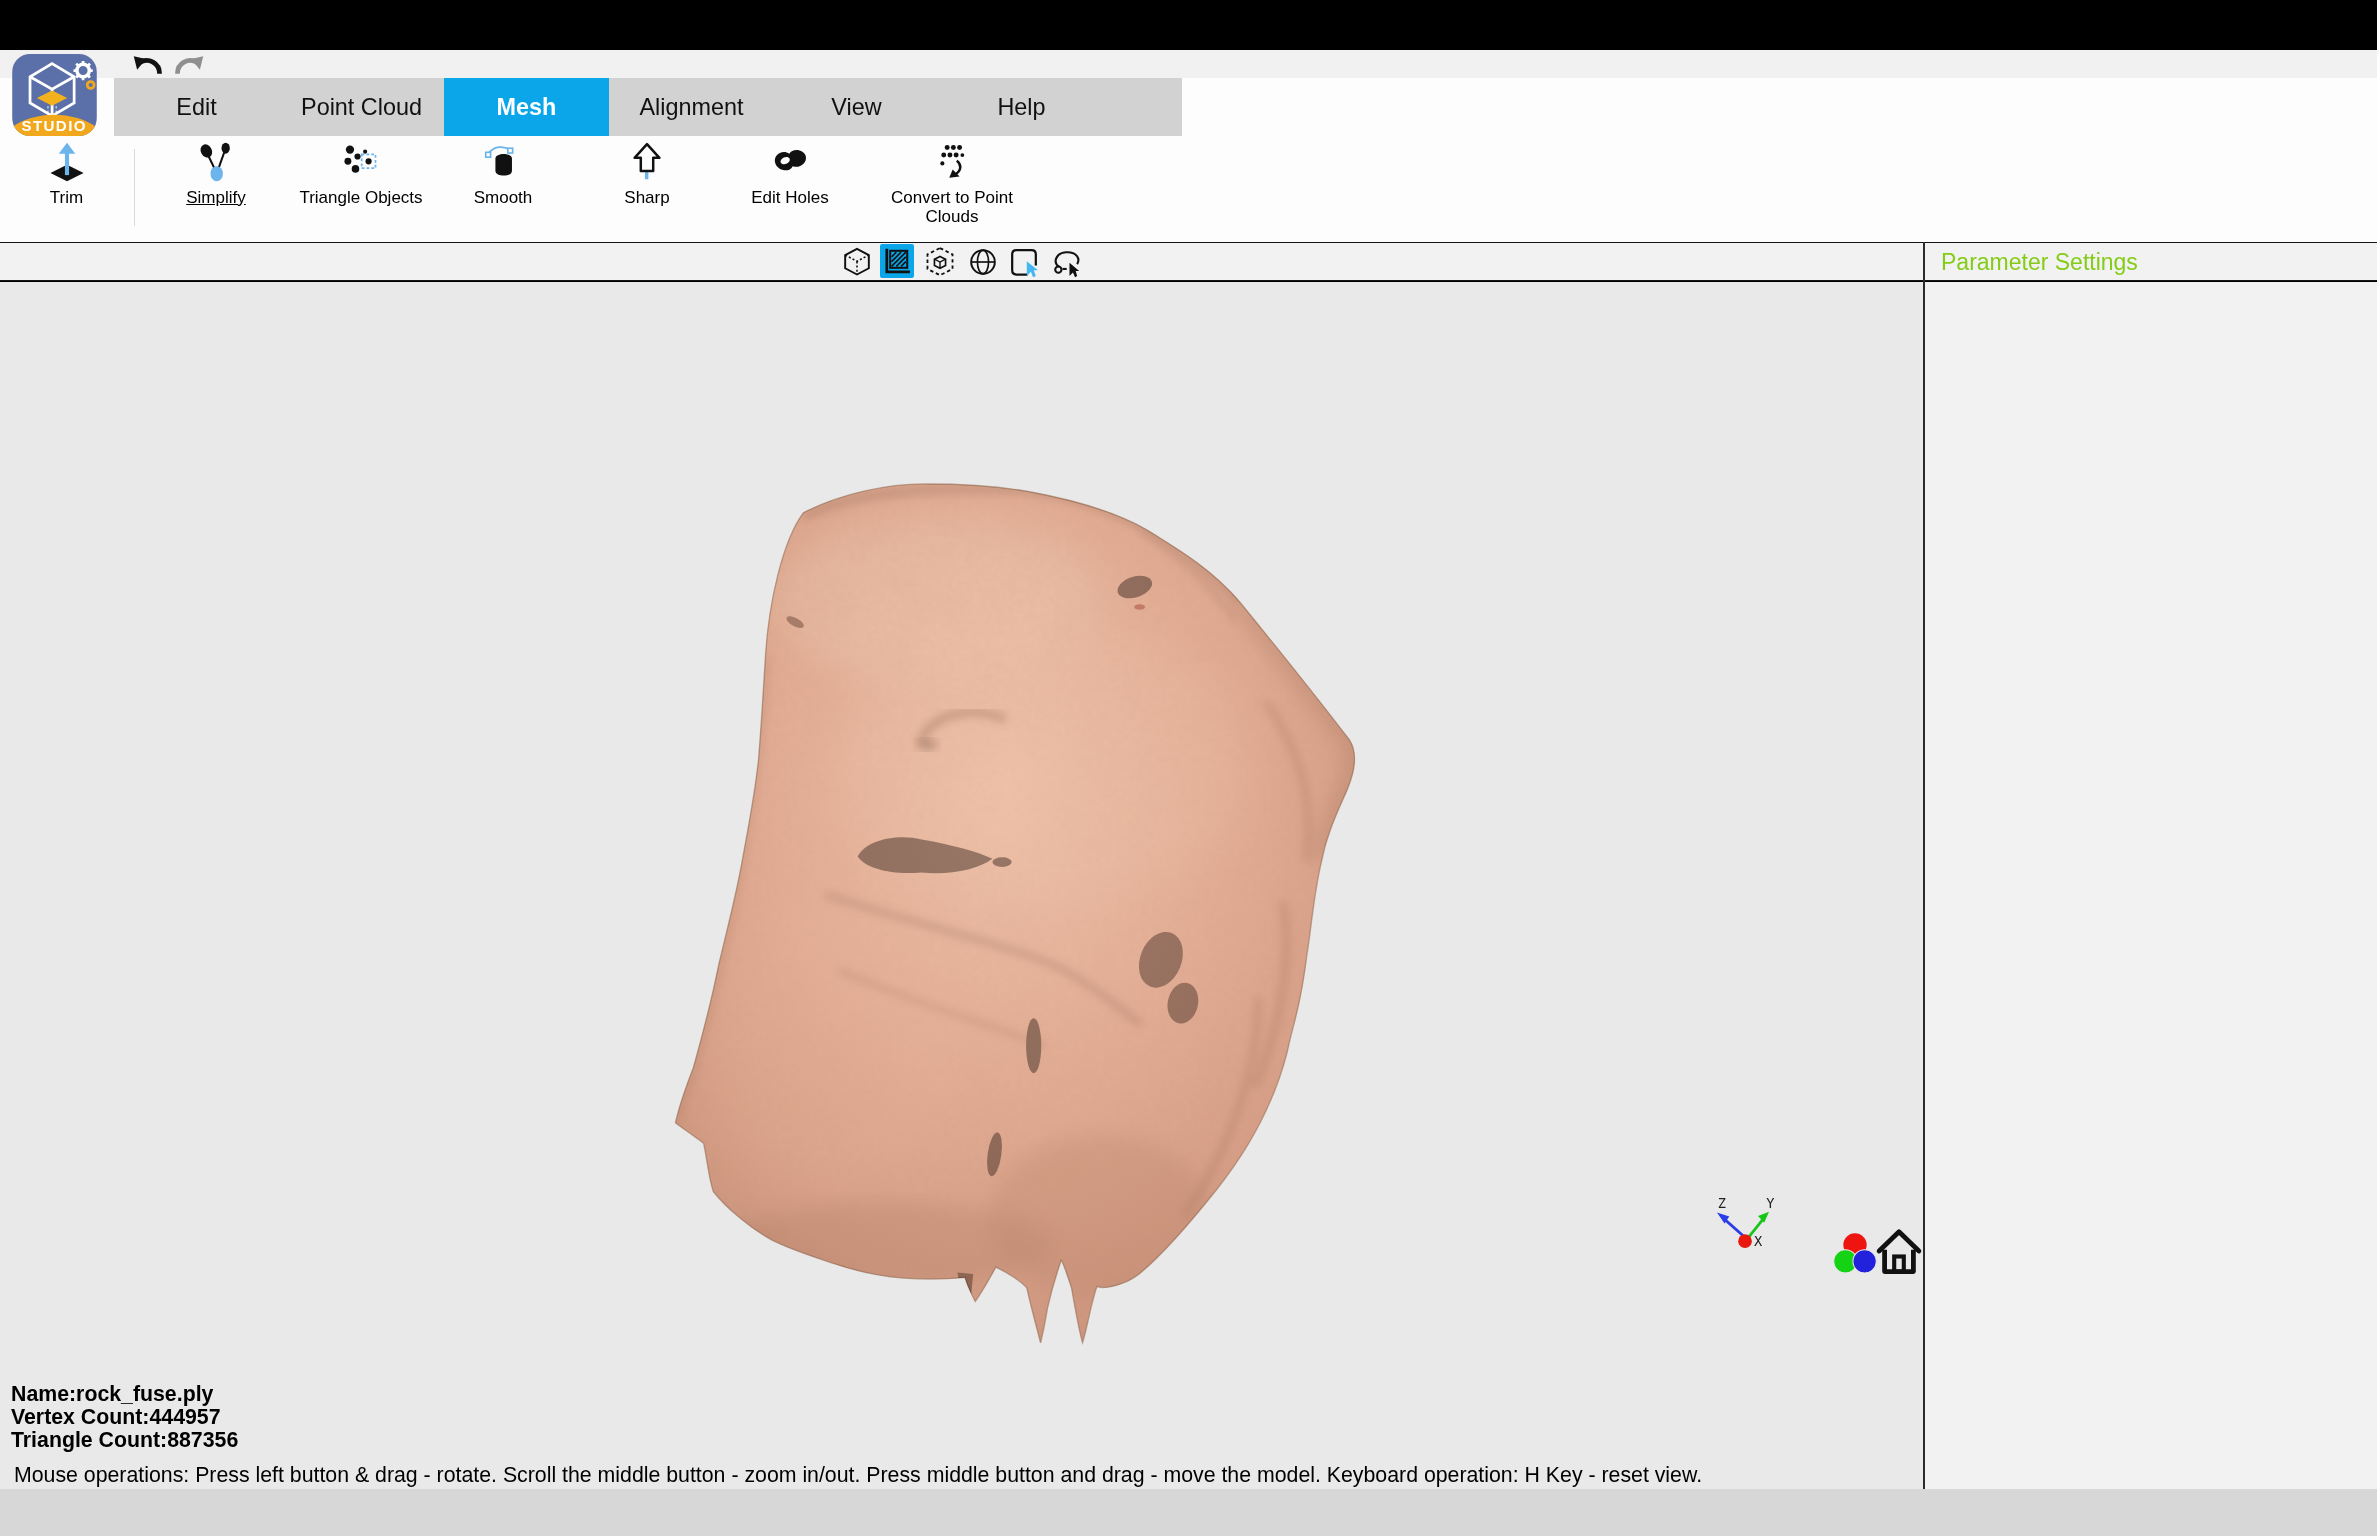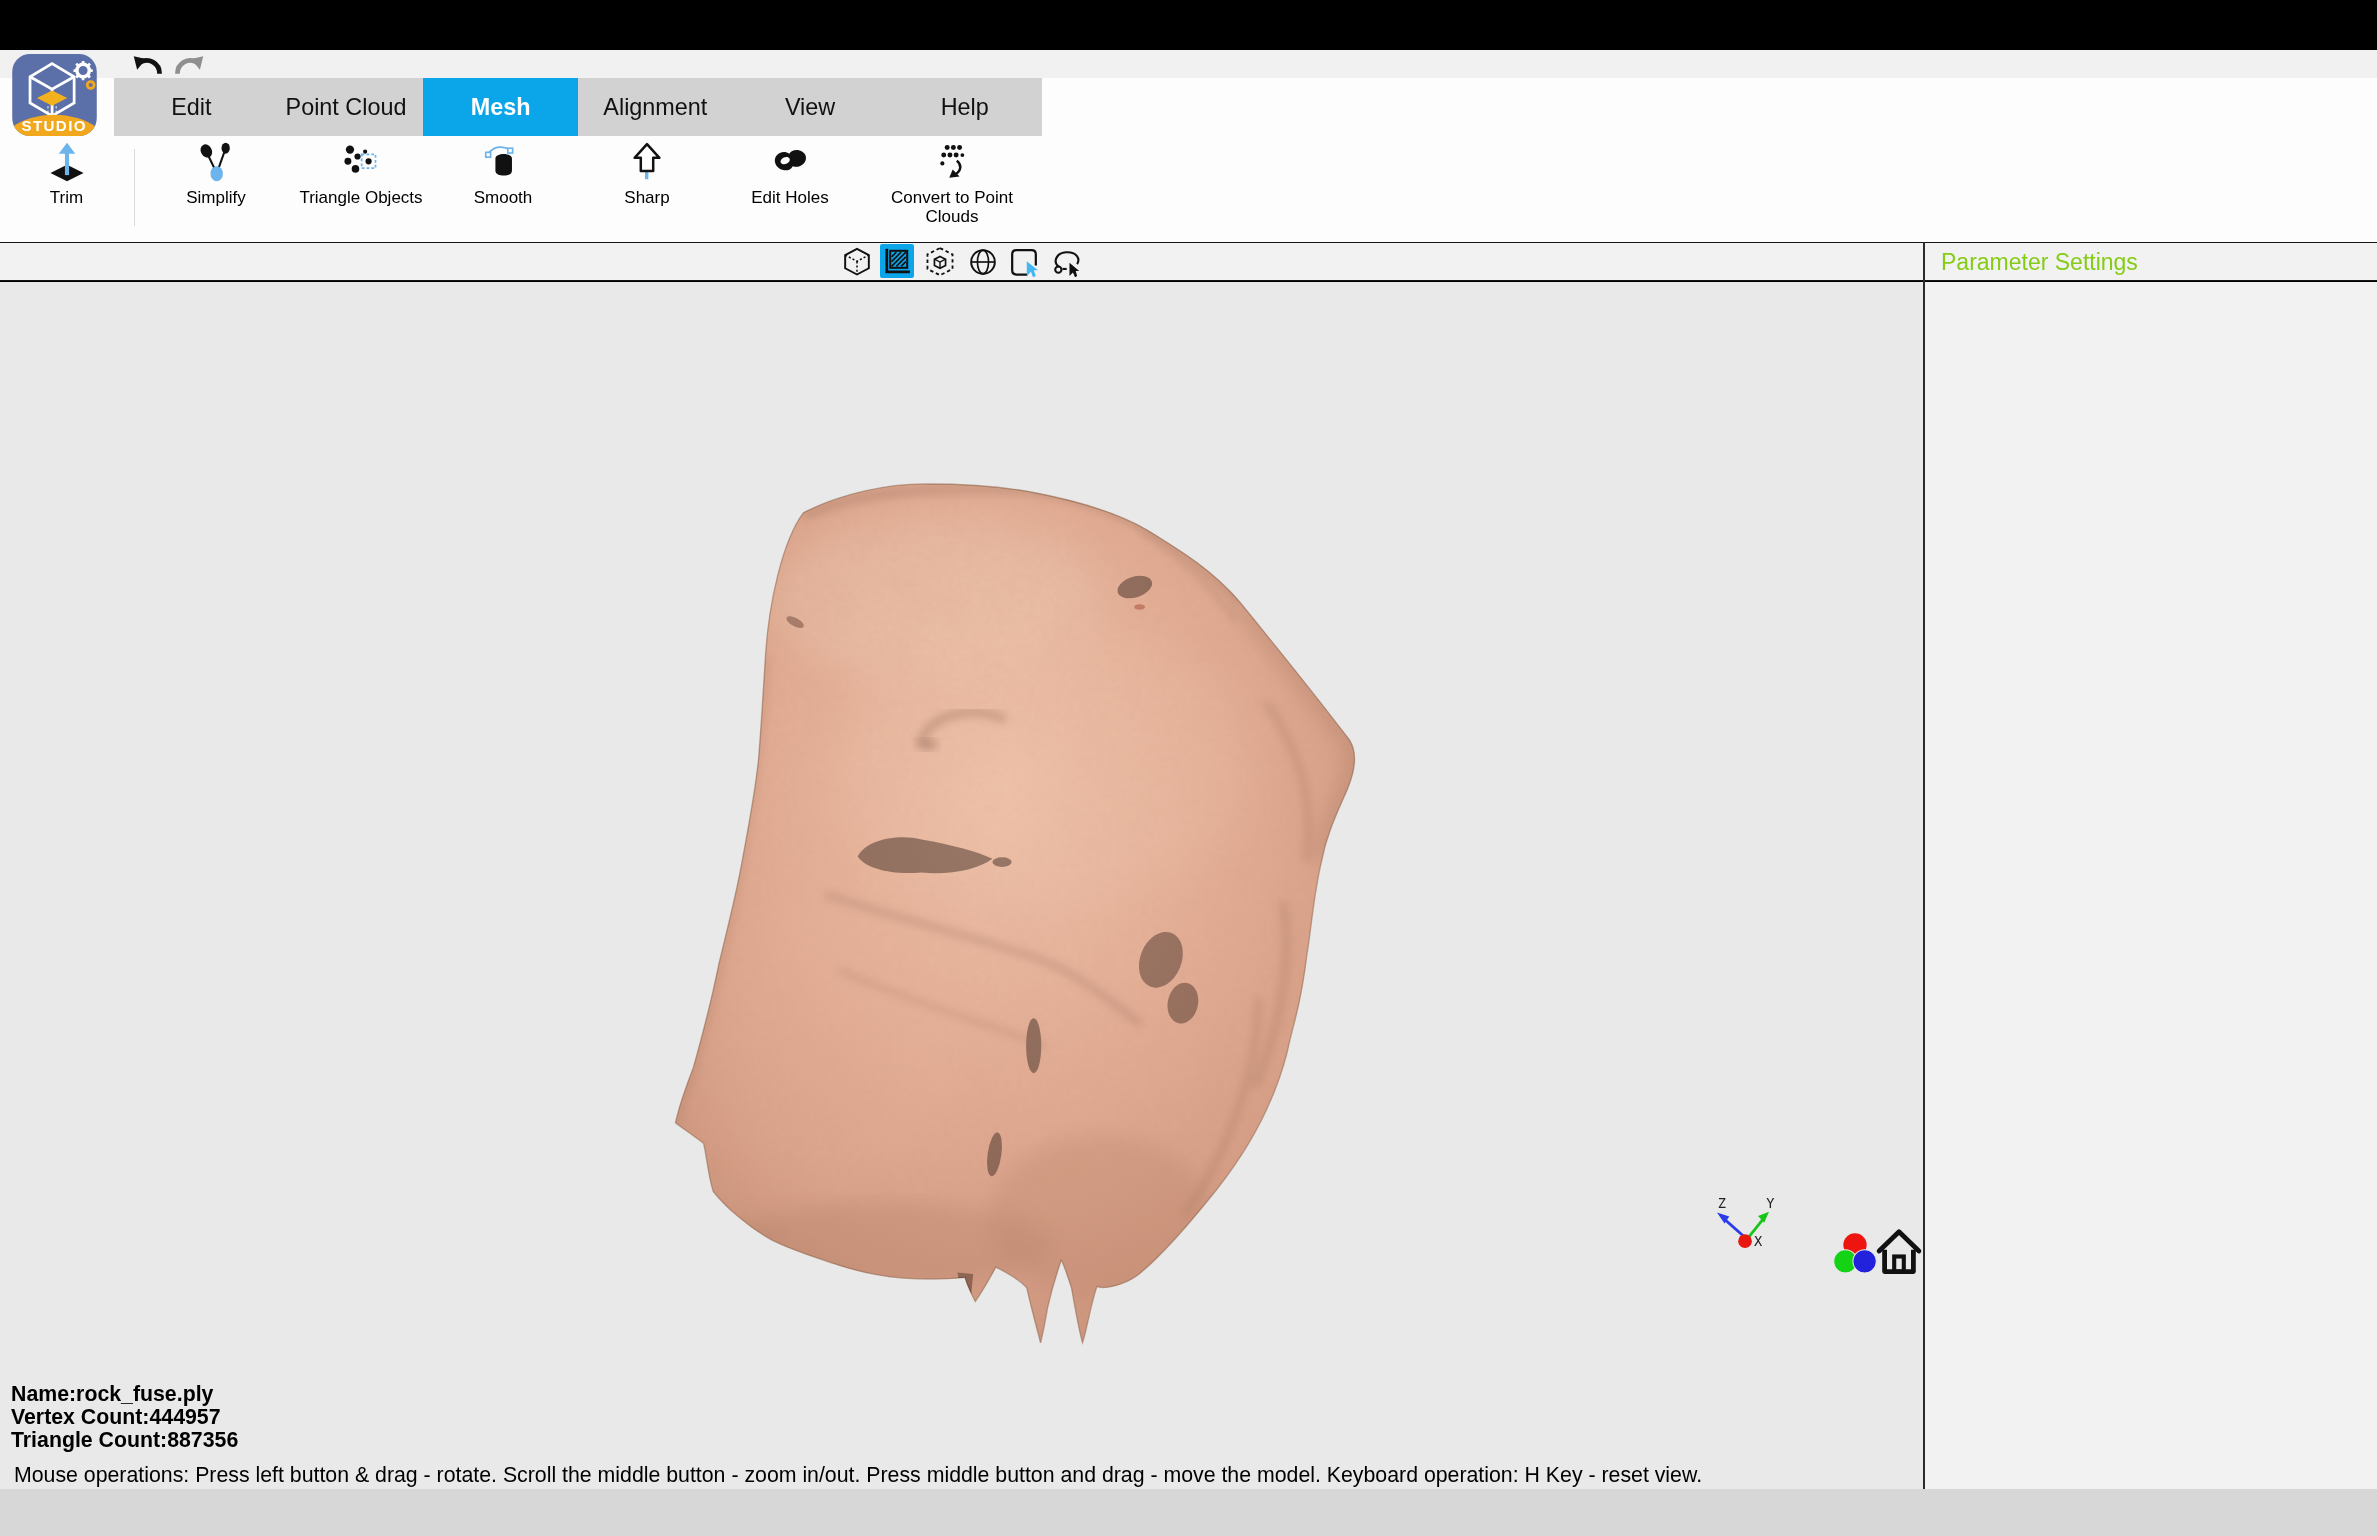--- a/index.html
+++ b/index.html
@@ -12,21 +12,21 @@
   
   .titlebar{left:0;top:0;width:2377px;height:50px;background:#000;}
   .chrome-strip{left:0;top:50px;width:2377px;height:29px;background:#f1f1f1;}
   .toolbar-area{left:0;top:78px;width:2377px;height:164px;background:#fdfdfd;}
   .history-btn{top:52px;width:34px;height:26px;cursor:pointer;}
   #undo-btn{left:131px;}
   #redo-btn{left:172px;}
   
   .logo{left:11.7px;top:54px;width:85px;height:82px;border-radius:27px;}
   
-  .tabbar{left:114px;top:78px;width:928px;height:58px;background:#d2d2d2;display:flex;}
+  .tabbar{left:114px;top:78px;width:1068px;height:58px;background:#d2d2d2;display:flex;}
   .tab{width:165px;height:58px;line-height:58px;text-align:center;font-size:23.4px;color:#111;cursor:pointer;}
   .tab.active{background:#0aa6e9;color:#fff;font-weight:bold;}
   
   .tool{top:142px;width:144px;text-align:center;cursor:pointer;}
   .tool .ticon{display:block;margin:0 auto;width:40px;height:40px;}
   .tool .tlabel{display:block;margin-top:5.5px;font-size:17px;line-height:19px;color:#000;}
   .tool-sep{left:134px;top:149px;width:1.4px;height:77px;background:#d9d9d9;}
   
   .vp-band{left:0;top:242px;width:2377px;height:37px;background:#f2f2f2;border-top:1.4px solid #141414;border-bottom:1.4px solid #141414;}
   .vp-icon{top:246px;width:32px;height:32px;cursor:pointer;}
@@ -127,21 +127,21 @@
   <span class="ticon">
     <svg width="40" height="40" viewBox="0 0 58 58">
       <polygon points="29,33 53,45 29,57 5,45" fill="#111"></polygon>
       <rect x="26" y="14" width="6" height="34" fill="#6cb4ec"></rect>
       <polygon points="29,1 17,17 41,17" fill="#6cb4ec"></polygon>
     </svg>
   </span>
   <span class="tlabel">Trim</span>
 </div>
 <div class="abs tool-sep"></div>
-<div class="abs tool" style="left:144px;">
+<div class="abs tool" style="left:144px;text-decoration:underline;">
   <span class="ticon">
     <svg width="40" height="40" viewBox="0 0 58 58">
       <line x1="16" y1="16" x2="29" y2="43" stroke="#111" stroke-width="3"></line>
       <line x1="42" y1="12" x2="31" y2="43" stroke="#111" stroke-width="3"></line>
       <ellipse cx="15" cy="13" rx="8" ry="10" transform="rotate(-28 15 13)" fill="#111"></ellipse>
       <ellipse cx="43" cy="9" rx="6" ry="8" fill="#111"></ellipse>
       <ellipse cx="30" cy="46" rx="9" ry="11" fill="#6cb4ec"></ellipse>
     </svg>
   </span>
   <span class="tlabel">Simplify</span>

